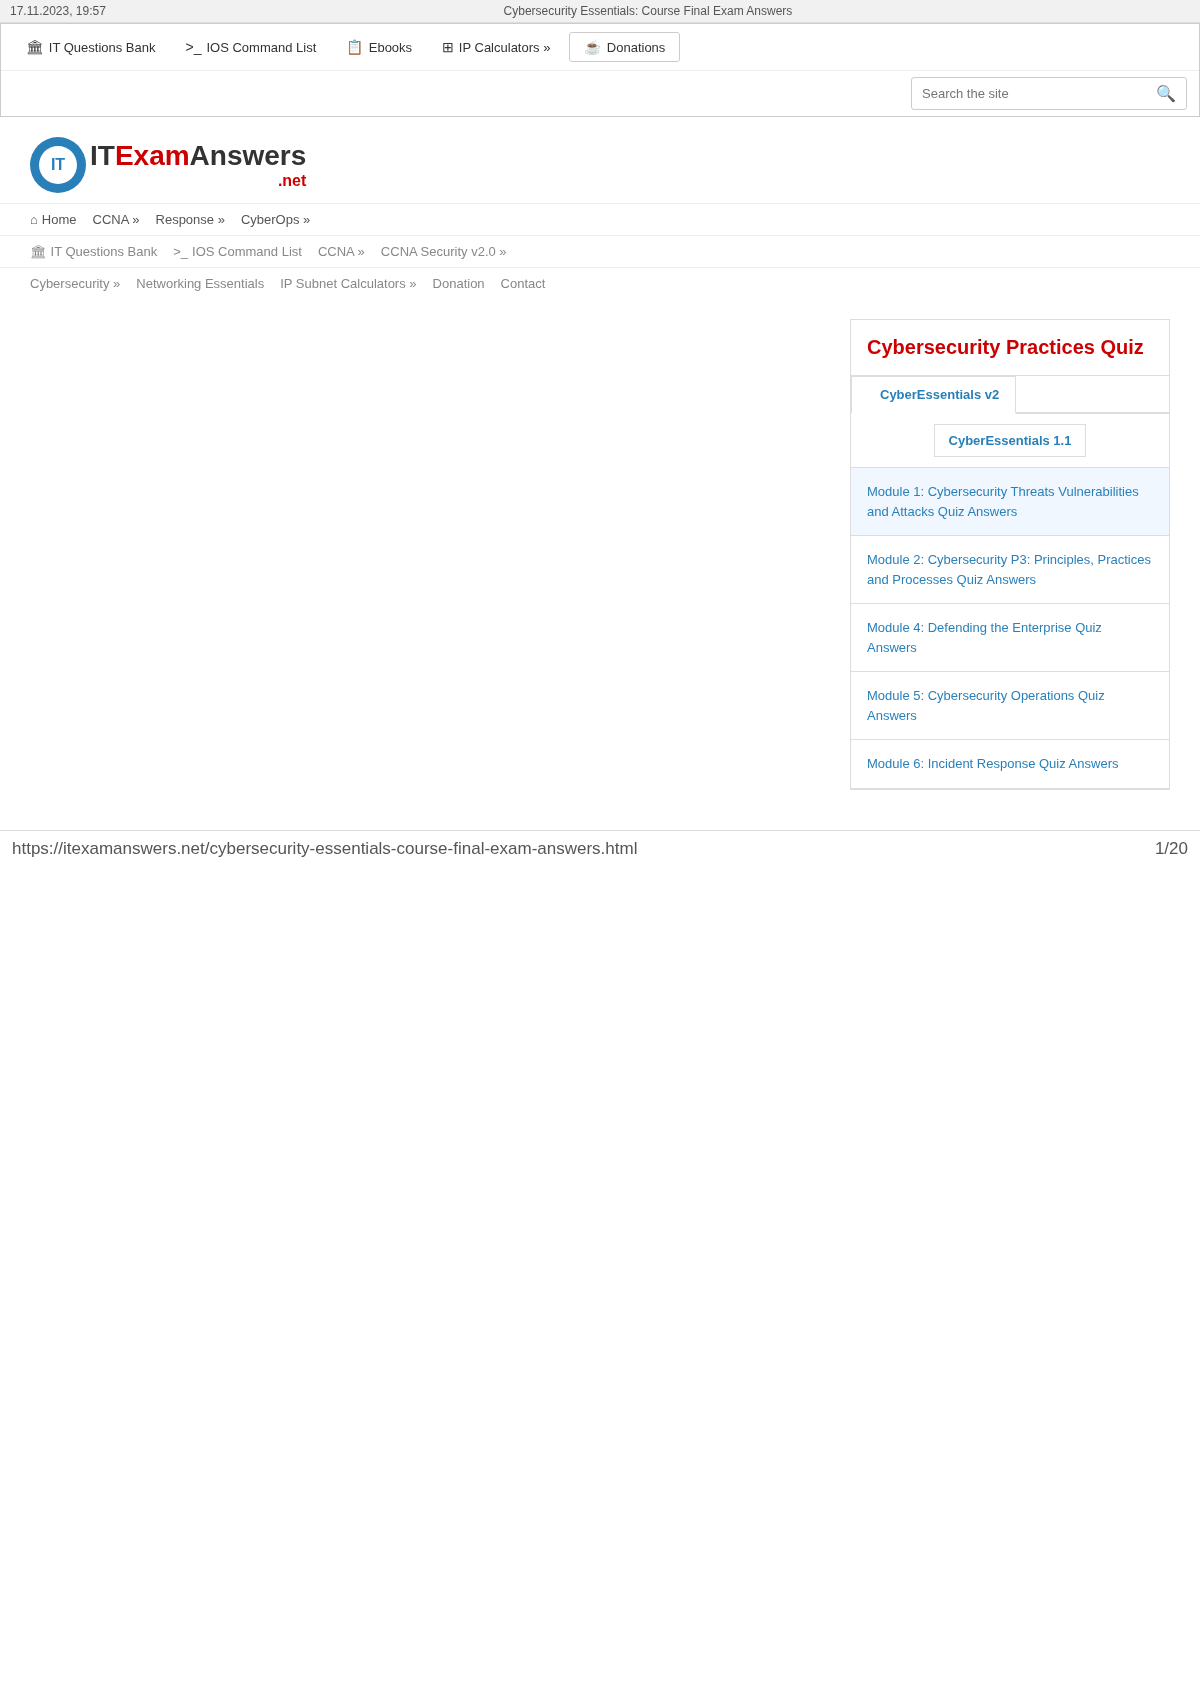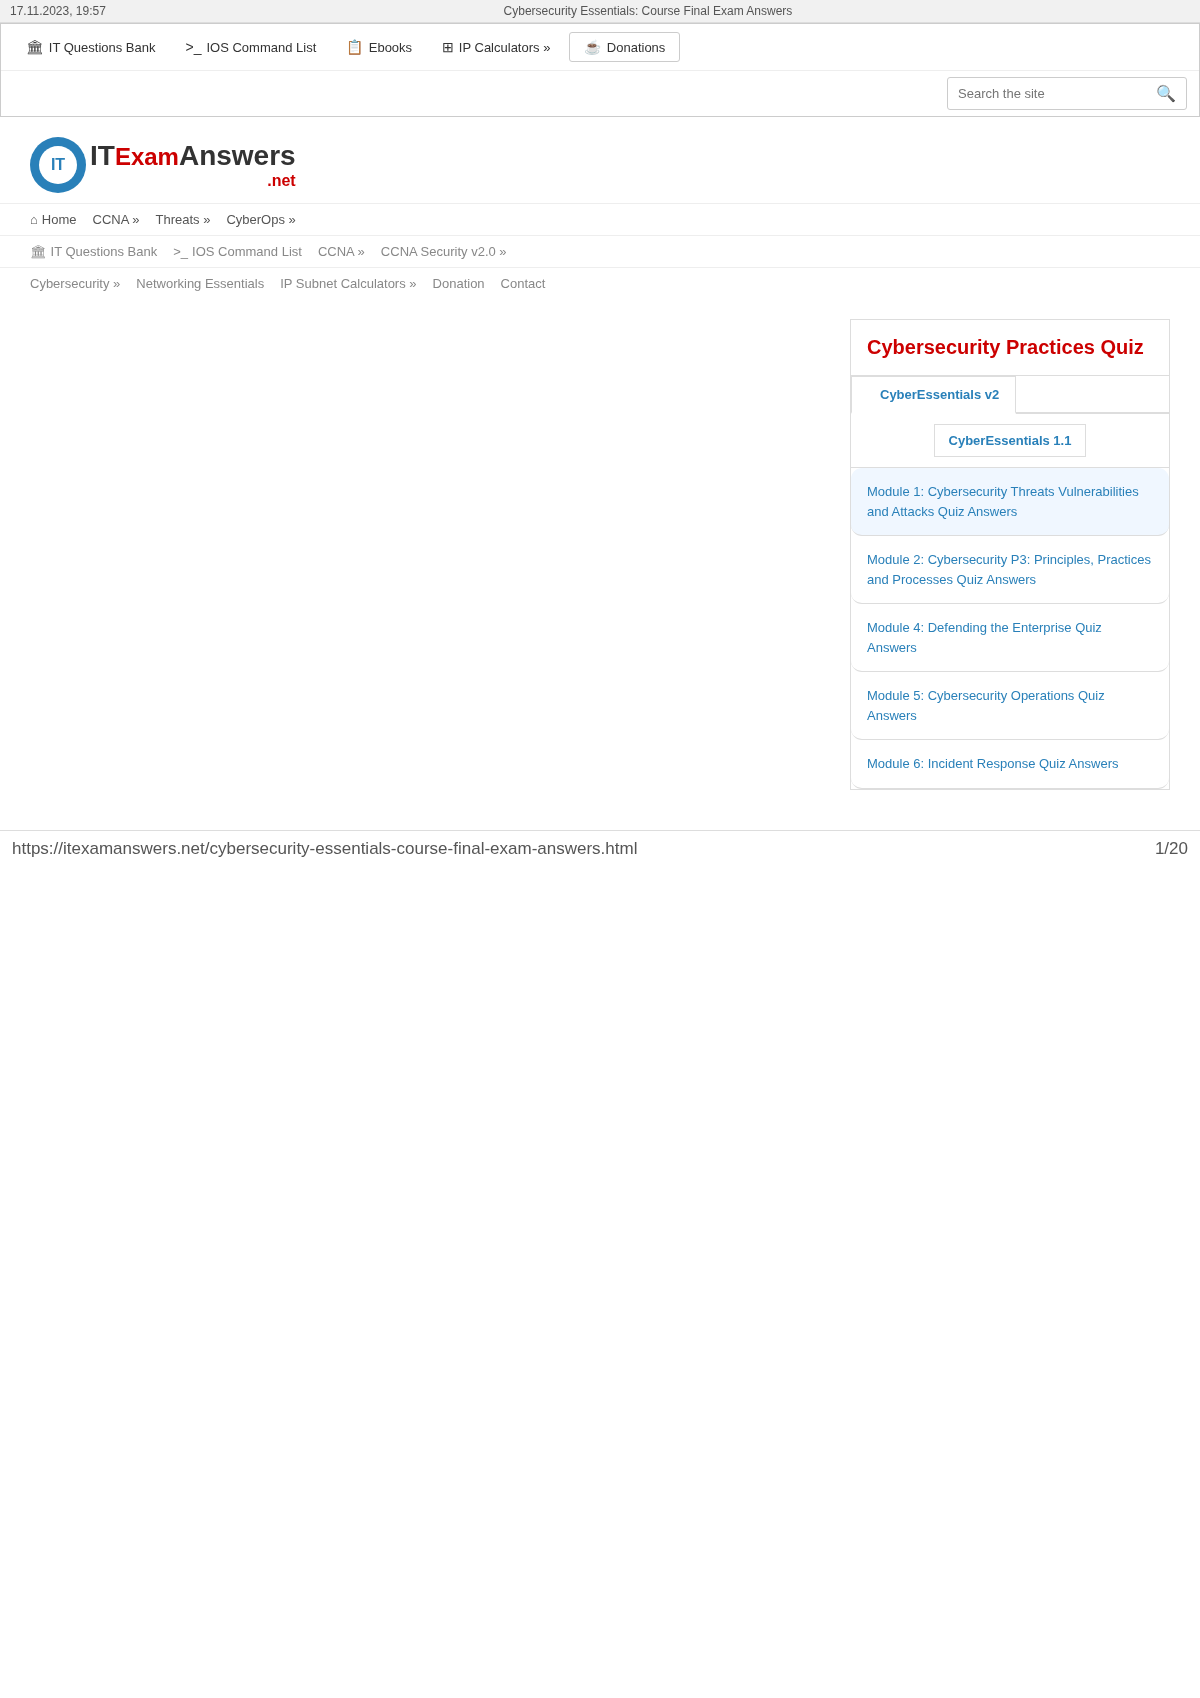--- a/index.html
+++ b/index.html
@@ -42,21 +42,21 @@
       align-items: center;
       padding: 6px 12px;
       border-top: 1px solid #eee;
     }
     .search-container {
       display: flex;
       align-items: center;
       border: 1px solid #ccc;
       border-radius: 3px;
       overflow: hidden;
-      width: 240px;
+      width: 276px;
     }
     .search-input {
       border: none;
       outline: none;
       padding: 6px 10px;
       font-size: 13px;
       flex: 1;
       color: #999;
     }
     .search-btn {
@@ -185,21 +185,20 @@
     .module-list {
       background: #fff;
     }
     .module-item {
       padding: 14px 16px;
       border-bottom: 1px solid #ddd;
       color: #2980b9;
       font-size: 13px;
       cursor: pointer;
       line-height: 1.5;
-      border-radius: 11px;
     }
     .module-item:first-child {
       background: #f0f7ff;
     }
     .module-item a {
       color: #2980b9;
       text-decoration: none;
     }
 
     
@@ -291,40 +290,40 @@
 <div class="logo-area">
   <div class="logo-container">
     <div class="it-icon">
       <div class="it-circle-outer">
         <div class="it-inner">IT</div>
       </div>
     </div>
     <div style="margin-left: 4px;">
       <div style="display:flex; align-items: baseline; gap:0;">
         <span style="font-size:28px; font-weight:bold; color:#333; font-family: Arial Black, Arial;">IT</span>
-        <span style="font-size:24px; font-weight:bold; color:#c00; font-family: Arial Black, Arial;">Exam</span>
+        <span style="font-size:28px; font-weight:bold; color:#c00; font-family: Arial Black, Arial;">Exam</span>
         <span style="font-size:28px; font-weight:bold; color:#333; font-family: Arial Black, Arial;">Answers</span>
       </div>
       <div style="text-align:right;">
         <span style="font-size:16px; color:#c00; font-weight:bold;">.net</span>
       </div>
     </div>
   </div>
 </div>
 
 <div class="nav-bar">
   <a class="nav-link">
     <span>⌂</span>
     <span>Home</span>
   </a>
   <a class="nav-link">
     <span>CCNA »</span>
   </a>
   <a class="nav-link">
-    <span>Threats »</span>
+    <span>Response »</span>
   </a>
   <a class="nav-link">
     <span>CyberOps »</span>
   </a>
 </div>
 
 <div class="nav-bar secondary">
   <a class="nav-link grey">
     <span>🏛</span>
     <span>IT Questions Bank</span>

